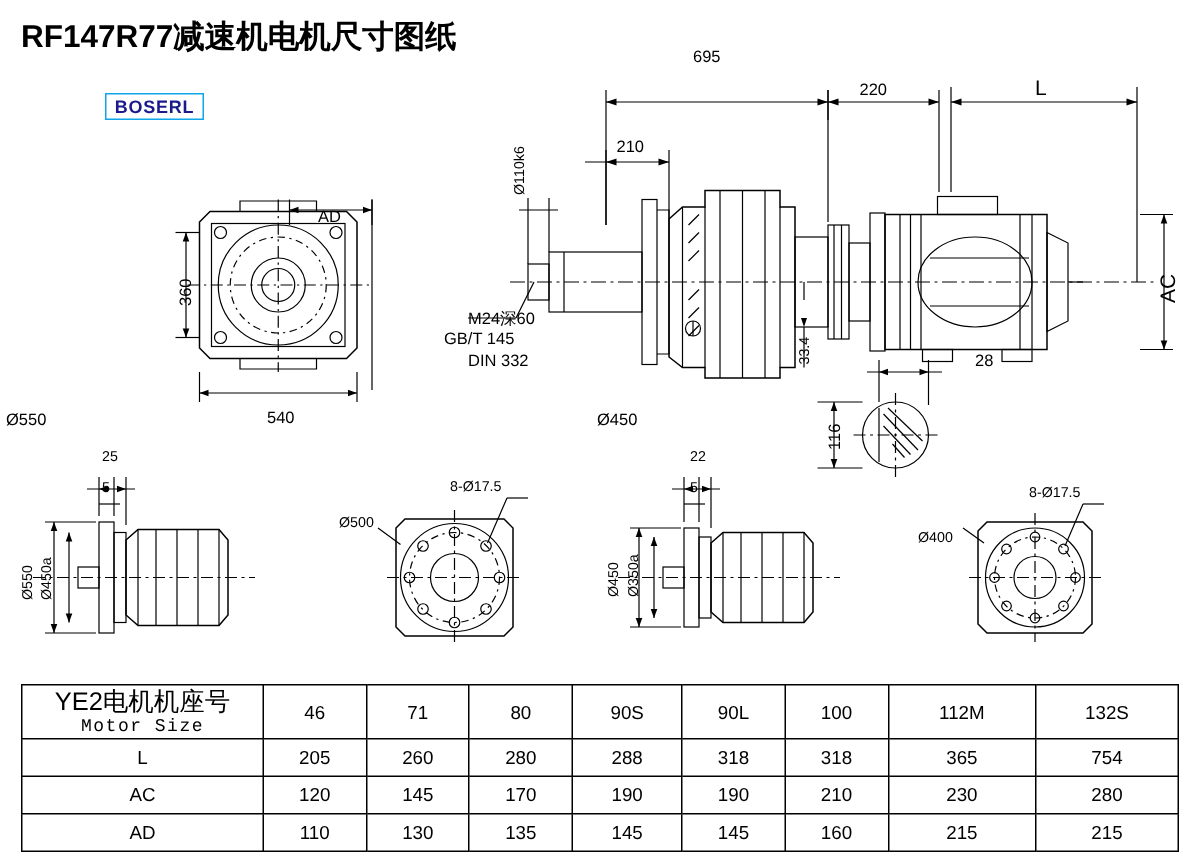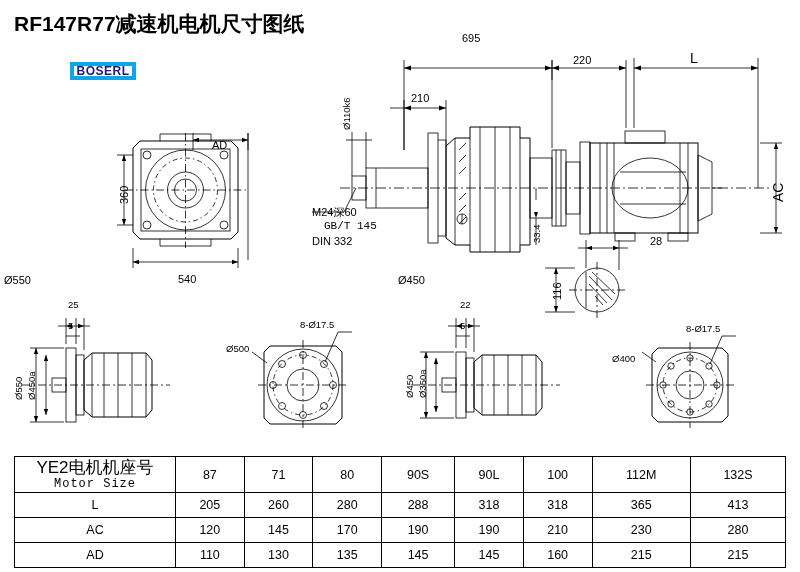--- a/index.html
+++ b/index.html
@@ -28,21 +28,21 @@
     font-weight: bold;
     letter-spacing: 0px;
     white-space: nowrap;
   }
   .logo-box {
     position: absolute;
     left: 70px;
     top: 62px;
     width: 66px;
     height: 18px;
-    border: 4px solid #0ea5e9;
+    border: 1px solid #0ea5e9;
     box-sizing: border-box;
     display: flex;
     align-items: center;
     justify-content: center;
   }
   .logo-text {
     font-size: 12px;
     font-weight: bold;
     color: #1a1a8c;
     letter-spacing: 0.5px;
@@ -397,21 +397,21 @@
   <div class="lbl vert" style="left:118px; top:204px;">360</div>
   <div class="lbl" style="left:178px; top:273px;">540</div>
 
   <div class="lbl vert" style="left:770px; top:202px; font-size:14px;">AC</div>
   <div class="lbl small vert" style="left:531px; top:243px;">33.4</div>
 
   <div class="lbl" style="left:650px; top:235px;">28</div>
   <div class="lbl vert" style="left:551px; top:300px;">116</div>
 
   <div class="lbl" style="left:312px; top:205px;">M24深60</div>
-  <div class="lbl" style="left:324px; top:220px;font-family:Liberation Mono, monospace;">GB/T 145</div>
+  <div class="lbl" style="left:296px; top:220px;">GB/T 145</div>
   <div class="lbl" style="left:312px; top:235px;">DIN 332</div>
 
   <div class="lbl" style="left:4px; top:274px;">Ø550</div>
   <div class="lbl" style="left:398px; top:274px;">Ø450</div>
 
   <div class="lbl small" style="left:68px; top:299px;">25</div>
   <div class="lbl small" style="left:68px; top:320px;">5</div>
   <div class="lbl small vert" style="left:13px; top:400px;">Ø550</div>
   <div class="lbl small vert" style="left:26px; top:400px;">Ø450a</div>
 
@@ -426,39 +426,39 @@
   <div class="lbl small" style="left:612px; top:353px;">Ø400</div>
   <div class="lbl small" style="left:686px; top:323px;">8-Ø17.5</div>
 
   <table class="spec-table">
     <tbody>
       <tr>
         <td class="rowhead two-line">
           <div class="cn-line">YE2电机机座号</div>
           <div class="en-line">Motor Size</div>
         </td>
-        <td>87</td>
+        <td>46</td>
         <td>71</td>
         <td>80</td>
         <td>90S</td>
         <td>90L</td>
         <td>100</td>
         <td>112M</td>
         <td>132S</td>
       </tr>
       <tr>
         <td class="rowhead">L</td>
         <td>205</td>
         <td>260</td>
         <td>280</td>
         <td>288</td>
         <td>318</td>
         <td>318</td>
         <td>365</td>
-        <td>413</td>
+        <td>754</td>
       </tr>
       <tr>
         <td class="rowhead">AC</td>
         <td>120</td>
         <td>145</td>
         <td>170</td>
         <td>190</td>
         <td>190</td>
         <td>210</td>
         <td>230</td>

